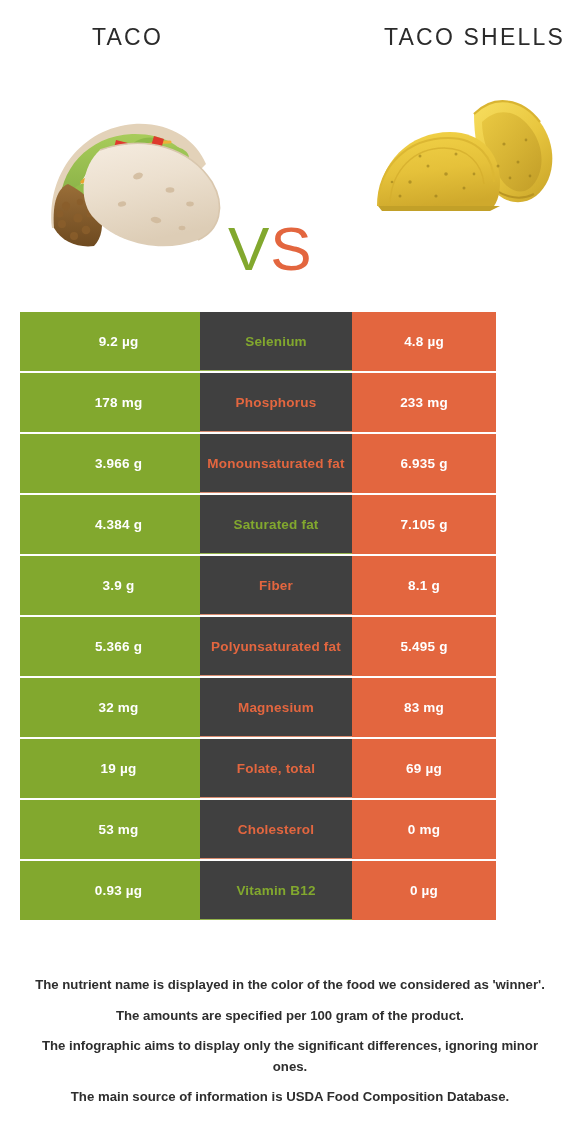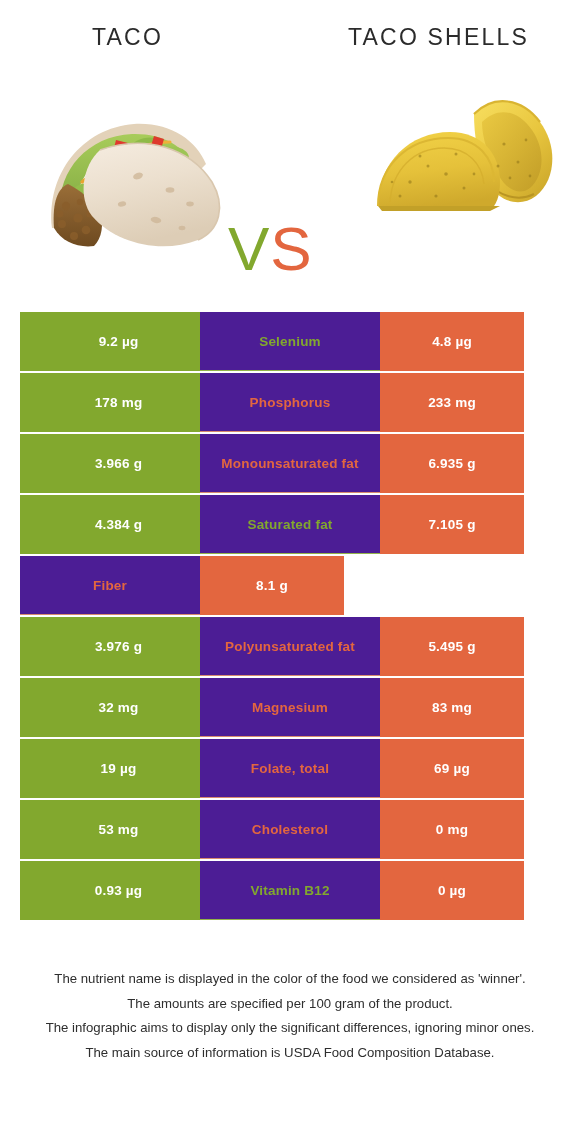--- a/index.html
+++ b/index.html
@@ -31,21 +31,21 @@
     top: 24px;
     font-family: "Liberation Sans", sans-serif;
     font-size: 23px;
     font-weight: 300;
     letter-spacing: 2.2px;
     color: #2b2b2b;
     text-transform: uppercase;
     white-space: nowrap;
   }
   .title-left  { left: 92px; }
-  .title-right { left: 348px; }
+  .title-right { left: 384px; }
 
   .hero {
     position: absolute;
     top: 78px;
     left: 0;
     width: 484px;
     height: 200px;
   }
 
   .vs {
@@ -95,42 +95,42 @@
     background: #82A82E;
     color: #ffffff;
     padding-left: 17px;
   }
   .cell-right {
     width: 144px;
     background: #E3663F;
     color: #ffffff;
   }
   .cell-mid {
-    width: 180px;
-    background: #4c1d95;
+    width: 152px;
+    background: #404040;
     font-size: 13.5px;
     font-weight: 700;
     border-bottom: 1px solid transparent;
   }
   .cell-mid.win-left  { color: #82A82E; border-bottom-color: #93b24a; }
   .cell-mid.win-right { color: #E3663F; border-bottom-color: #d98b6e; }
 
   
   .footer {
     position: absolute;
     top: 965px;
     left: 0;
     width: 580px;
     text-align: center;
     font-size: 13.2px;
     line-height: 20.5px;
     color: #2e2e2e;
     font-weight: 400;
   }
-  .footer p { margin: 4px; padding: 0 15px; }
+  .footer p { margin: 10px; padding: 0 15px; font-weight: bold; }
 </style>
 </head>
 <body>
 
 <div class="page">
 
   <div class="header">
 
     <div class="title title-left">TACO</div>
 
@@ -276,25 +276,26 @@
         <div class="cell cell-left">3.966 g</div>
         <div class="cell cell-mid win-right">Monounsaturated fat</div>
         <div class="cell cell-right">6.935 g</div>
       </div>
       <div class="row">
         <div class="cell cell-left">4.384 g</div>
         <div class="cell cell-mid win-left">Saturated fat</div>
         <div class="cell cell-right">7.105 g</div>
       </div>
       <div class="row">
+        <div class="cell cell-left">3.9 g</div>
         <div class="cell cell-mid win-right">Fiber</div>
         <div class="cell cell-right">8.1 g</div>
       </div>
       <div class="row">
-        <div class="cell cell-left">3.976 g</div>
+        <div class="cell cell-left">5.366 g</div>
         <div class="cell cell-mid win-right">Polyunsaturated fat</div>
         <div class="cell cell-right">5.495 g</div>
       </div>
       <div class="row">
         <div class="cell cell-left">32 mg</div>
         <div class="cell cell-mid win-right">Magnesium</div>
         <div class="cell cell-right">83 mg</div>
       </div>
       <div class="row">
         <div class="cell cell-left">19 µg</div>

